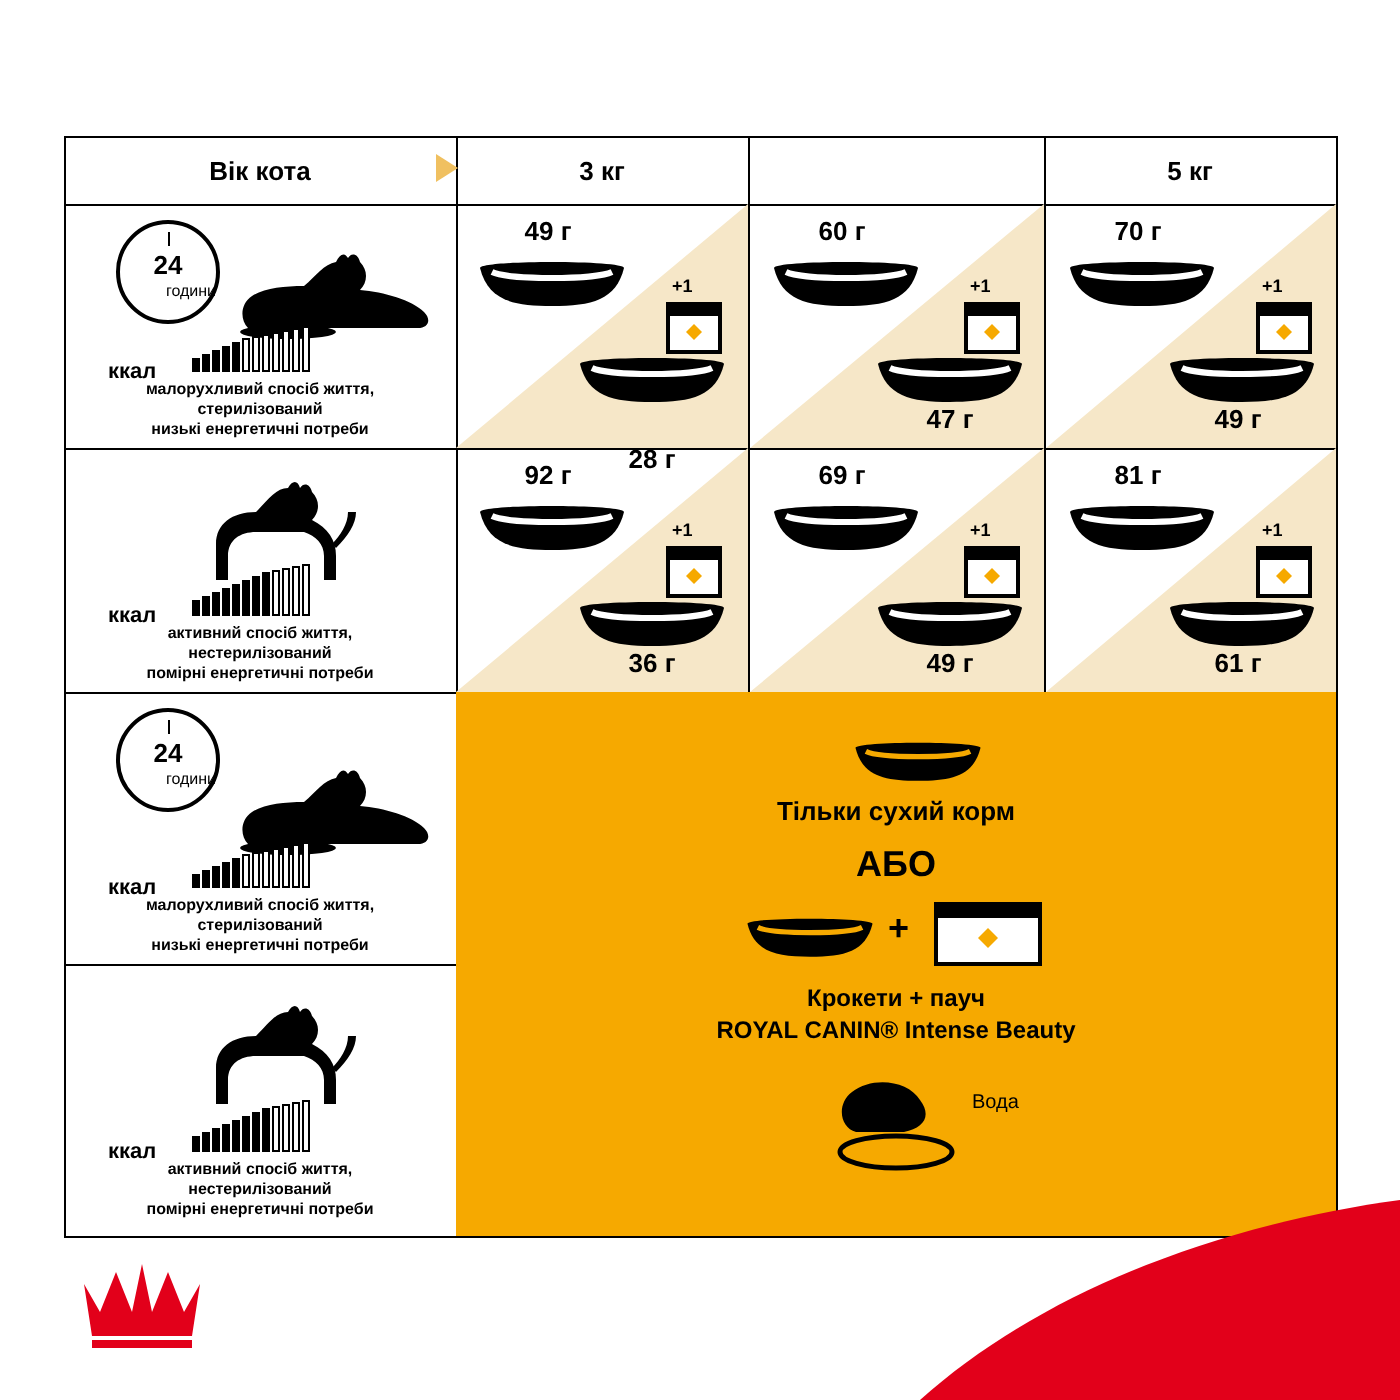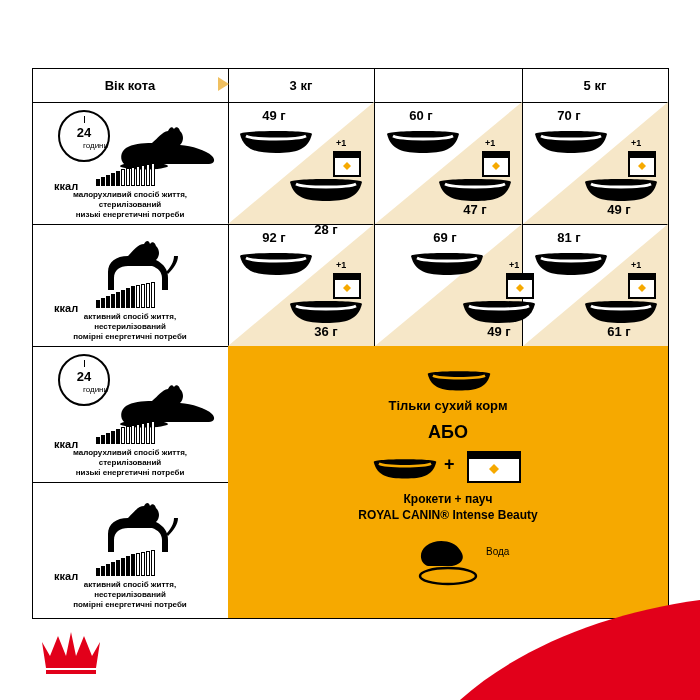--- a/index.html
+++ b/index.html
@@ -275,21 +275,21 @@
         <path d="M15 12 l4 4 l-4 4 l-4 -4 Z" fill="#f6a900"></path>
       </svg>
       <svg class="bowl" style="left:60px;top:74px;" width="76" height="26" viewBox="0 0 76 26">
         <path d="M2 6 C2 2 74 2 74 6 C70 22 58 25 38 25 C18 25 6 22 2 6 Z" fill="#000"></path>
         <path d="M8 8 C16 12 60 12 68 8" stroke="#fff" stroke-width="3" fill="none"></path>
       </svg>
       <div class="gram" style="left:60px;top:100px;width:76px;">36 г</div>
     </div>
 
     <div class="beige" style="left:343px;top:156px;width:147px;height:122px;clip-path:polygon(0 100%,100% 0,100% 100%);"></div>
-    <div class="cell" style="left:343px;top:156px;width:147px;height:122px;margin-left:24px;">
+    <div class="cell" style="left:343px;top:156px;width:147px;height:122px;">
       <div class="gram" style="left:6px;top:6px;width:80px;">69 г</div>
       <svg class="bowl" style="left:10px;top:26px;" width="76" height="26" viewBox="0 0 76 26">
         <path d="M2 6 C2 2 74 2 74 6 C70 22 58 25 38 25 C18 25 6 22 2 6 Z" fill="#000"></path>
         <path d="M8 8 C16 12 60 12 68 8" stroke="#fff" stroke-width="3" fill="none"></path>
       </svg>
       <div class="plus1" style="left:110px;top:36px;">+1</div>
       <svg class="pouch" style="left:106px;top:48px;" width="30" height="28" viewBox="0 0 30 28">
         <rect x="2" y="2" width="26" height="24" fill="#fff" stroke="#000" stroke-width="2"></rect>
         <rect x="2" y="2" width="26" height="6" fill="#000"></rect>
         <path d="M15 12 l4 4 l-4 4 l-4 -4 Z" fill="#f6a900"></path>

